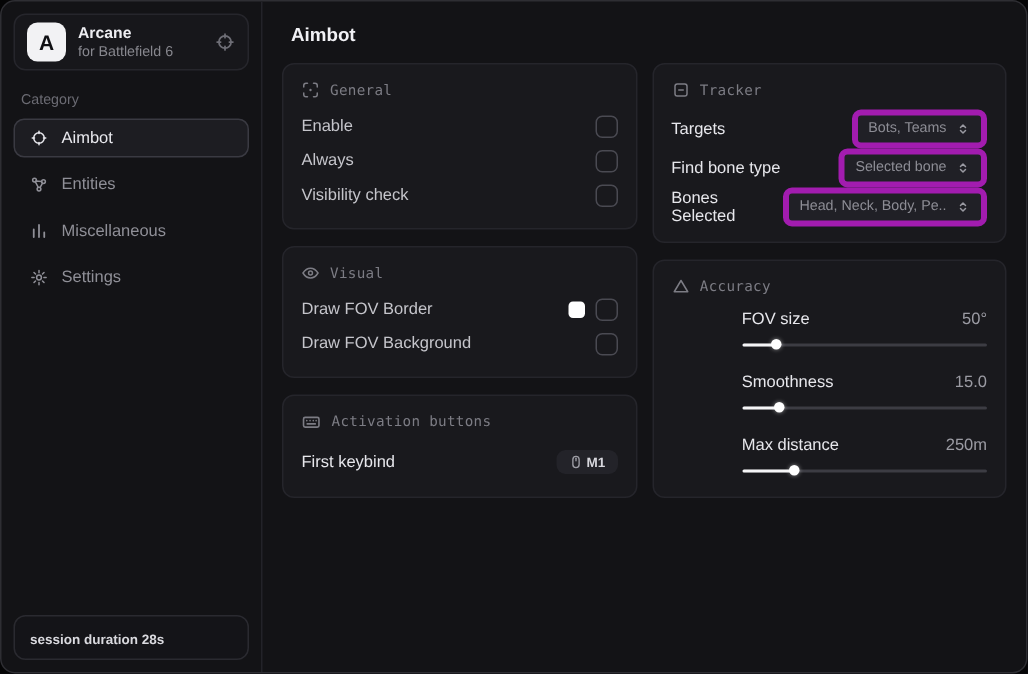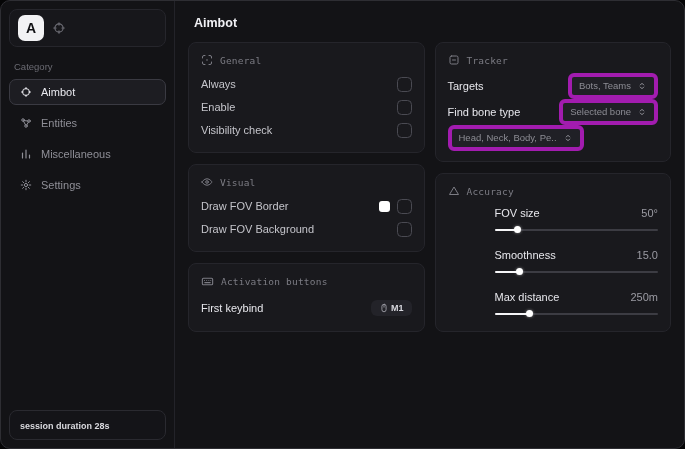--- a/index.html
+++ b/index.html
@@ -65,20 +65,24 @@
 <body>
 
 <div class="window">
 
   <aside class="sidebar">
 
     <div class="side-header">
       <div class="logo">
         <span>A</span>
       </div>
+      <div class="app-meta">
+        <div class="app-name">Arcane</div>
+        <div class="app-sub">for Battlefield 6</div>
+      </div>
       <span class="hdr-ico">
         <svg width="14" height="14" viewBox="0 0 24 24" fill="none" stroke="currentColor" stroke-width="2" stroke-linecap="round">
           <circle cx="12" cy="12" r="7"></circle>
             <path d="M12 3v4M12 17v4M3 12h4M17 12h4"></path>
         </svg>
       </span>
     </div>
 
     <div class="cat-label">Category</div>
 
@@ -140,25 +144,25 @@
           <div class="card-head">
             <span class="icon">
               <svg width="12" height="12" viewBox="0 0 24 24" fill="none" stroke="currentColor" stroke-width="2" stroke-linecap="round">
                 <path d="M8 3H6a3 3 0 0 0-3 3v2M16 3h2a3 3 0 0 1 3 3v2M8 21H6a3 3 0 0 1-3-3v-2M16 21h2a3 3 0 0 0 3-3v-2"></path>
                 <circle cx="12" cy="12" r="1.6" fill="currentColor" stroke="none"></circle>
               </svg>
             </span>
             <span>General</span>
           </div>
           <div class="row">
+            <span class="row-label">Enable</span>
+            <span class="checkbox"></span>
+          </div>
+          <div class="row">
             <span class="row-label">Always</span>
-            <span class="checkbox"></span>
-          </div>
-          <div class="row">
-            <span class="row-label">Enable</span>
             <span class="checkbox"></span>
           </div>
           <div class="row">
             <span class="row-label">Visibility check</span>
             <span class="checkbox"></span>
           </div>
         </section>
 
         <section class="card">
           <div class="card-head">
@@ -236,20 +240,21 @@
             <span class="sel-pill">
               <span class="sel-text">Selected bone</span>
               <span class="icon">
                 <svg width="10" height="10" viewBox="0 0 24 24" fill="none" stroke="currentColor" stroke-width="2.4" stroke-linecap="round" stroke-linejoin="round">
                   <path d="M8 9.5 12 5.5l4 4M8 14.5l4 4 4-4"></path>
                 </svg>
               </span>
             </span>
           </div>
           <div class="row sel-row">
+            <span class="row-label bright">Bones Selected</span>
             <span class="sel-pill">
               <span class="sel-text">Head, Neck, Body, Pe..</span>
               <span class="icon">
                 <svg width="10" height="10" viewBox="0 0 24 24" fill="none" stroke="currentColor" stroke-width="2.4" stroke-linecap="round" stroke-linejoin="round">
                   <path d="M8 9.5 12 5.5l4 4M8 14.5l4 4 4-4"></path>
                 </svg>
               </span>
             </span>
           </div>
         </section>

